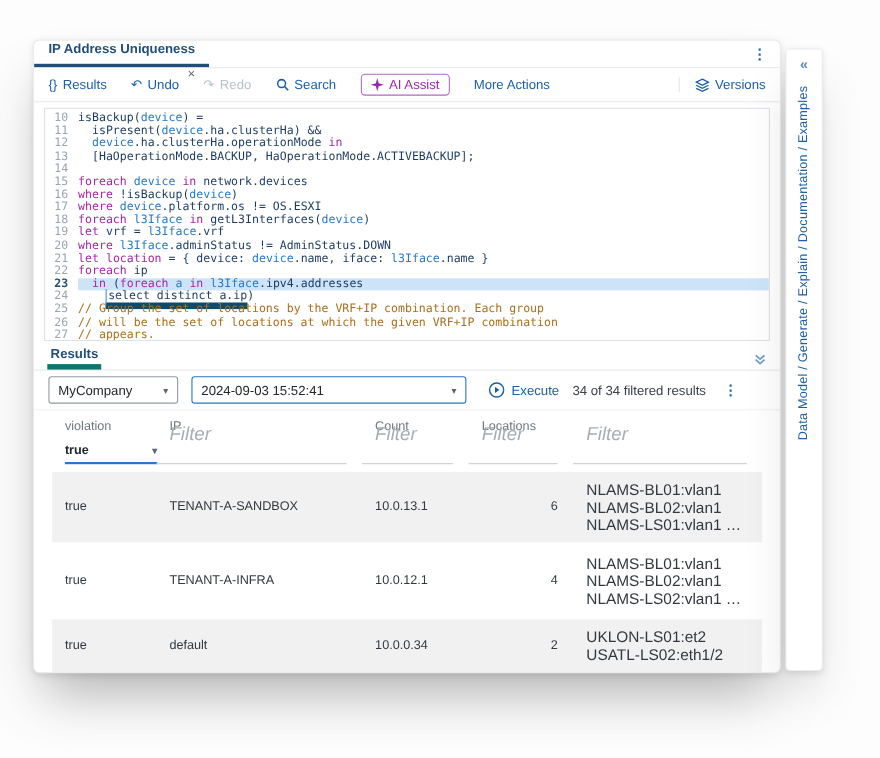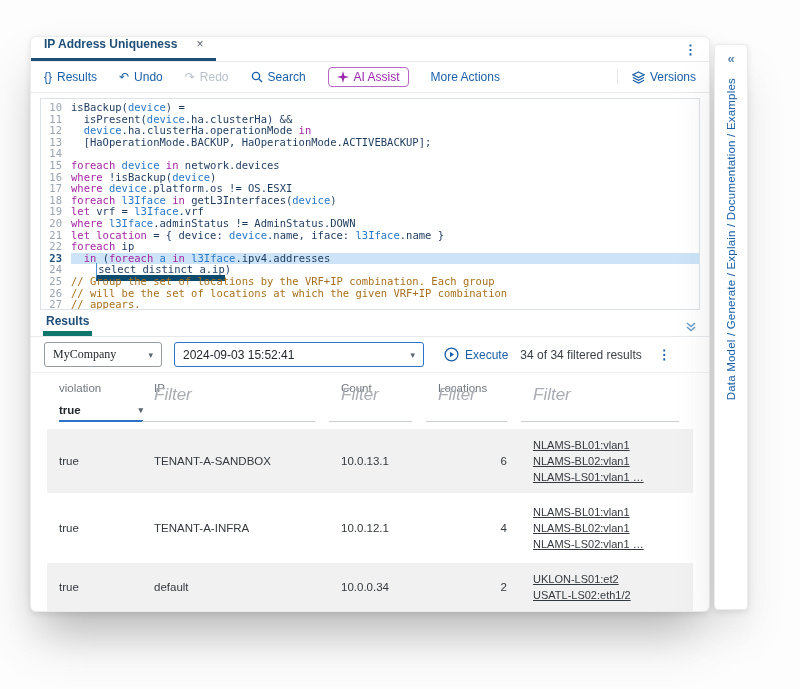--- a/index.html
+++ b/index.html
@@ -9,22 +9,22 @@
   
   .card {
     position:absolute; left:30px; top:36px; width:680px; height:576px;
     background:#fff; border-radius:6px; border:1px solid #ececec;
     box-shadow:0 2px 6px rgba(0,0,0,.10), 0 30px 45px -10px rgba(90,90,90,.45);
     display:flex; flex-direction:column; overflow:hidden;
   }
 
   
   .tabbar { display:flex; align-items:stretch; height:25px; border-bottom:1px solid #e7e9ec; flex:none; }
-  .tab { display:flex; align-items:flex-start; gap:19px; padding:0 13px; border-bottom:3px solid #1f4e79;
-         color:#1f4e79; font-size:12px; font-weight:bold; cursor:pointer; }
+  .tab { display:flex; align-items:flex-end; gap:9px; padding:0 13px; border-bottom:3px solid #1f4e79;
+         color:#1f4e79; font-size:12px; font-weight:bold; cursor:pointer;flex-direction:column; }
   .tab-close { color:#5a6570; font-weight:normal; font-size:12px; }
   .tabbar-kebab { margin-left:auto; display:flex; align-items:center; padding:0 12px; color:#1b5fa8; font-size:13px; font-weight:bold; letter-spacing:0; cursor:pointer; }
 
   
   .toolbar { display:flex; align-items:center; height:31px; padding:0 13px; gap:22px;
              border-bottom:1px solid #e7e9ec; font-size:12px; color:#1b5fa8; flex:none; }
   .tb-item { display:flex; align-items:center; gap:5px; cursor:pointer; white-space:nowrap; }
   .tb-item .glyph { font-size:12px; }
   .tb-disabled { color:#b9c2cc; cursor:default; }
   .tb-ai { color:#9c27b0; border:1px solid #b469c2; border-radius:4px; padding:2px 8px; }
@@ -48,21 +48,21 @@
   
   .results-bar { display:flex; align-items:flex-end; height:23px; border-bottom:1px solid #e7e9ec; padding:0 12px; flex:none; }
   .results-tab { font-size:12px; font-weight:bold; color:#1f4e79; border-bottom:5px solid #0f766e; padding:2px 3px 3px 3px; cursor:pointer; }
   .results-collapse { margin-left:auto; color:#6d9ec7; cursor:pointer; display:flex; align-items:center; padding-bottom:3px; }
 
   
   .controls { display:flex; align-items:center; height:36px; padding:0 13px; gap:12px; border-bottom:1px solid #f0f1f3; flex:none; }
   .select { display:flex; align-items:center; justify-content:space-between; height:25px;
             border:1px solid #949ba3; border-radius:3px; padding:0 8px; font-size:12px; color:#23282d; cursor:pointer; background:#fff; }
   .select .caret { color:#5a6570; font-size:9px; margin-left:8px; }
-  .sel-network { width:118px;font-family:Liberation Serif, serif; }
+  .sel-network { width:118px; }
   .sel-snapshot { width:250px; border:1.5px solid #2b74c9; }
   .execute { display:flex; align-items:center; gap:6px; color:#1b5fa8; font-size:12px; cursor:pointer; margin-left:8px; white-space:nowrap; }
   .result-count { font-size:12px; color:#3a4148; white-space:nowrap; }
   .controls-kebab { color:#1b5fa8; font-size:13px; font-weight:bold; cursor:pointer; padding:0 4px; }
 
   
   .table-area { flex:1; margin:4px 16px 0 16px; display:flex; flex-direction:column; overflow:hidden; position:relative; }
   .tgrid { display:grid; grid-template-columns:95px 187px 97px 95px 1fr; }
   .tgrid > * { padding-left:12px; }
   .thead { height:22px; align-items:center; font-size:11.5px; color:#70787f; flex:none; }
@@ -72,21 +72,21 @@
   .fl-violation .caret { font-size:9px; color:#5a6570; }
   .fl-input { font-size:17px; font-style:italic; color:#a8adb3; border-bottom:1px solid #caced2; height:22px; display:flex; align-items:flex-end; padding-bottom:16px; margin-right:14px; cursor:text; }
   .tbody { flex:none; position:relative; }
   .trow { font-size:11.5px; color:#33393f; }
   .trow.odd { background:#f1f1f2; }
   .trow.even { background:#fff; }
   .trow { border-bottom:3px solid #fff; align-items:center; }
   .trow .cellv { display:flex; align-items:center; }
   .cell-count { justify-content:flex-end; padding-right:14px; }
   .cell-locations { display:block !important; padding:8px 6px 8px 12px; }
-  .loc-line { line-height:16px; font-size:11px; white-space:nowrap;text-decoration:underline; }
+  .loc-line { line-height:16px; font-size:14px; white-space:nowrap; }
 
   
   .side-panel { position:absolute; left:714px; top:44px; width:34px; height:566px; background:#fff;
                 border:1px solid #ececec; border-radius:4px;
                 box-shadow:0 2px 6px rgba(0,0,0,.10), 0 26px 40px -10px rgba(90,90,90,.40);
                 display:flex; flex-direction:column; align-items:center; }
   .collapse-icon { color:#5b87ad; font-size:13px; font-weight:bold; padding:6px 0 2px 0; cursor:pointer; }
   .vlabel { writing-mode:vertical-rl; transform:rotate(180deg); color:#1b5fa8; font-size:11.5px;
             margin-top:10px; letter-spacing:.2px; white-space:nowrap; cursor:pointer; }
 

